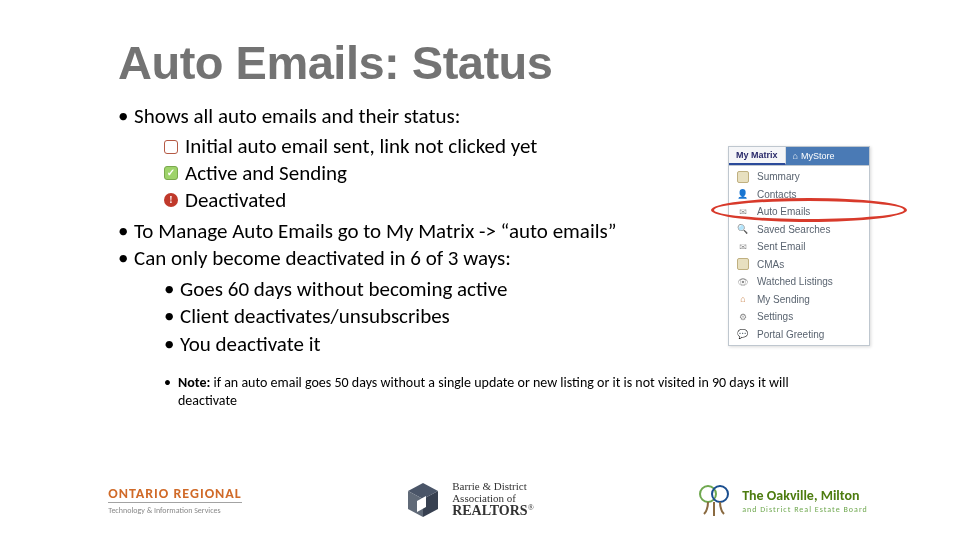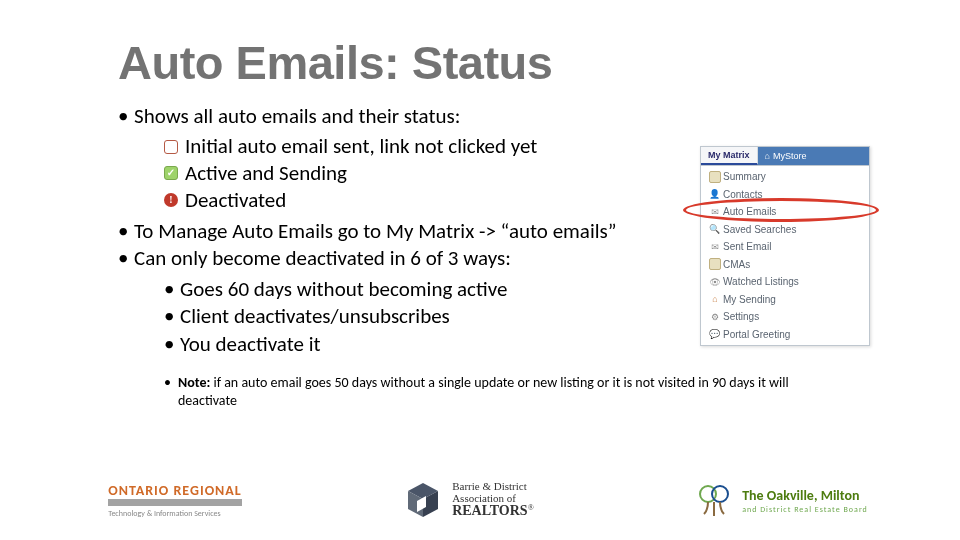--- a/index.html
+++ b/index.html
@@ -95,21 +95,21 @@
     position: absolute;
     left: 0; top: 0;
   }
   .note-label { font-weight: bold; }
 
   
   .menu-panel {
     position: absolute;
     right: 90px;
     top: 146px;
-    width: 170px;
+    width: 142px;
     background: #fff;
     border: 1px solid #bfc7cf;
     box-shadow: 1px 1px 3px rgba(0,0,0,0.15);
     font-family: Tahoma, Verdana, Arial, sans-serif;
   }
   .menu-header {
     display: flex;
     align-items: stretch;
     font-size: 9px;
     border-bottom: 1px solid #bfc7cf;
@@ -129,21 +129,21 @@
     color: #fff;
     background: #4a7ab5;
     display: flex;
     align-items: center;
     gap: 3px;
   }
   .menu-items { padding: 2px 0; }
   .menu-item {
     display: flex;
     align-items: center;
-    gap: 2px;
+    gap: 8px;
     padding: 2px 8px 2px 8px;
     font-size: 10px;
     color: #5a6470;
     line-height: 1.35;
     position: relative;
   }
   .menu-ic {
     width: 12px; height: 12px;
     display: inline-flex;
     align-items: center; justify-content: center;
@@ -283,21 +283,21 @@
     </div>
   </div>
 </div>
 
 <div class="footer">
   <div class="logo logo-or">
     <div>
       <div class="big">
         <span>ONTARIO </span><span>REGIONAL</span>
       </div>
-      <div style="font-size:8px;color:#888;border-top:7px solid #a3a3a3;padding-top:2px;">Technology &amp; Information Services</div>
+      <div style="font-size:8px;color:#888;border-top:1px solid #a3a3a3;padding-top:2px;">Technology &amp; Information Services</div>
     </div>
   </div>
 
   <div class="logo logo-bar">
     <svg width="42" height="42" viewBox="0 0 42 42">
       <polygon points="21,4 36,12 21,20 6,12" fill="#4a5568"></polygon>
       <polygon points="6,12 21,20 21,38 6,30" fill="#606a78"></polygon>
       <polygon points="36,12 21,20 21,38 36,30" fill="#374050"></polygon>
       <polygon points="15,22 24,17 24,28 15,33" fill="#fff"></polygon>
     </svg>

